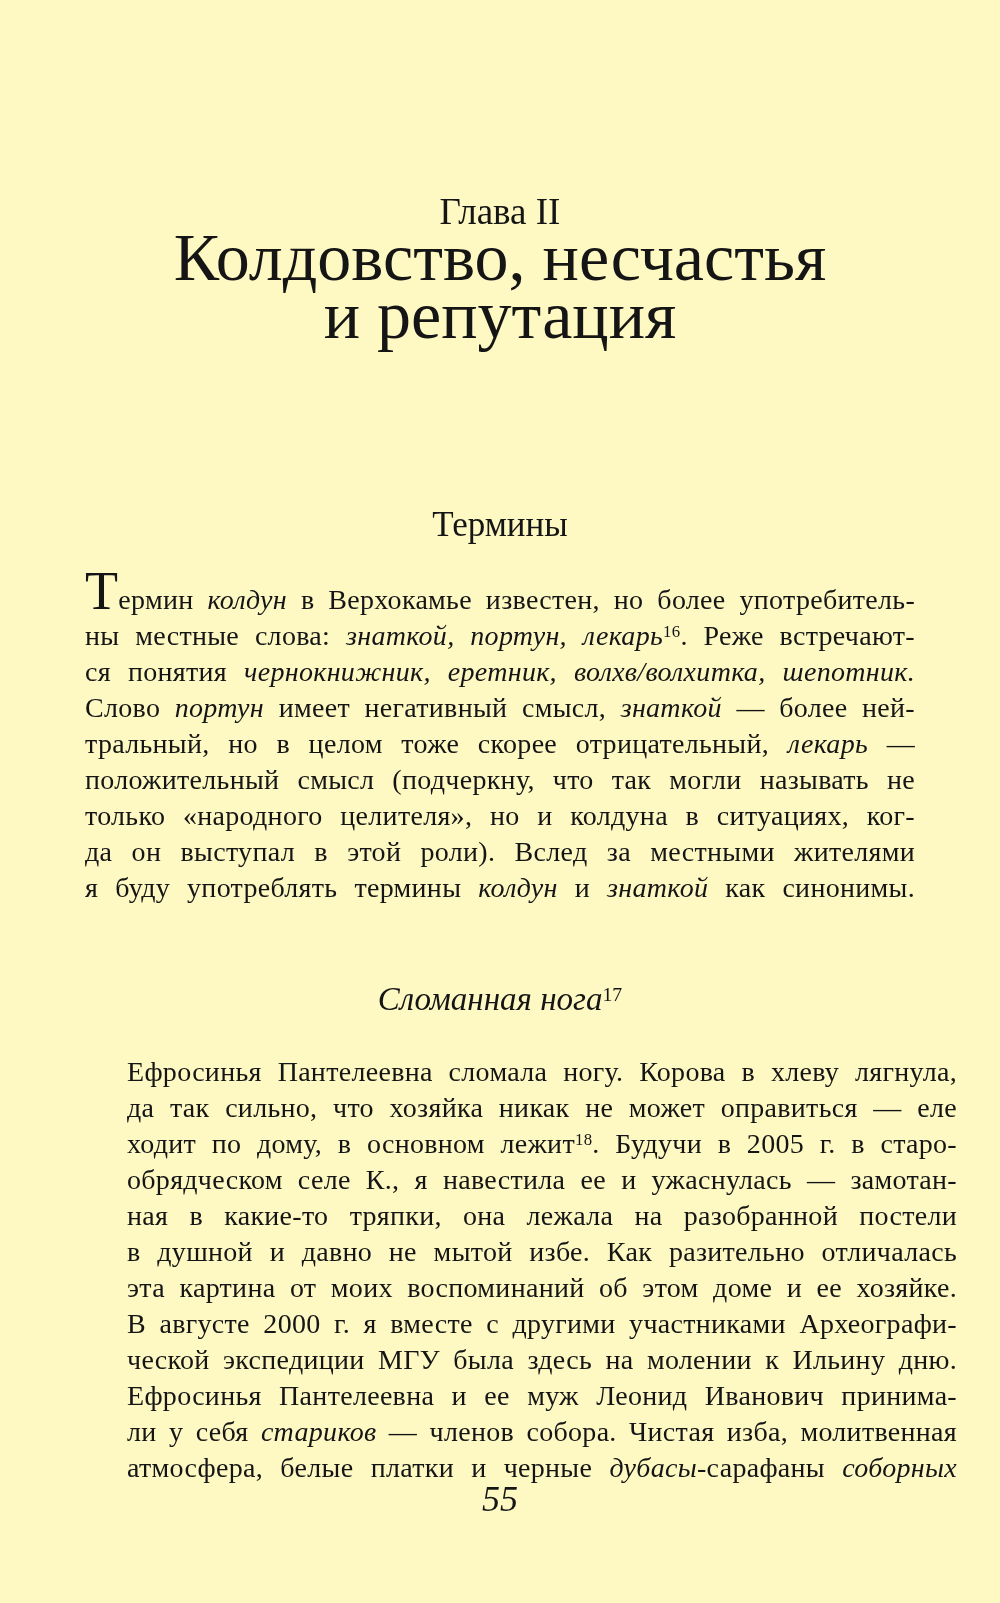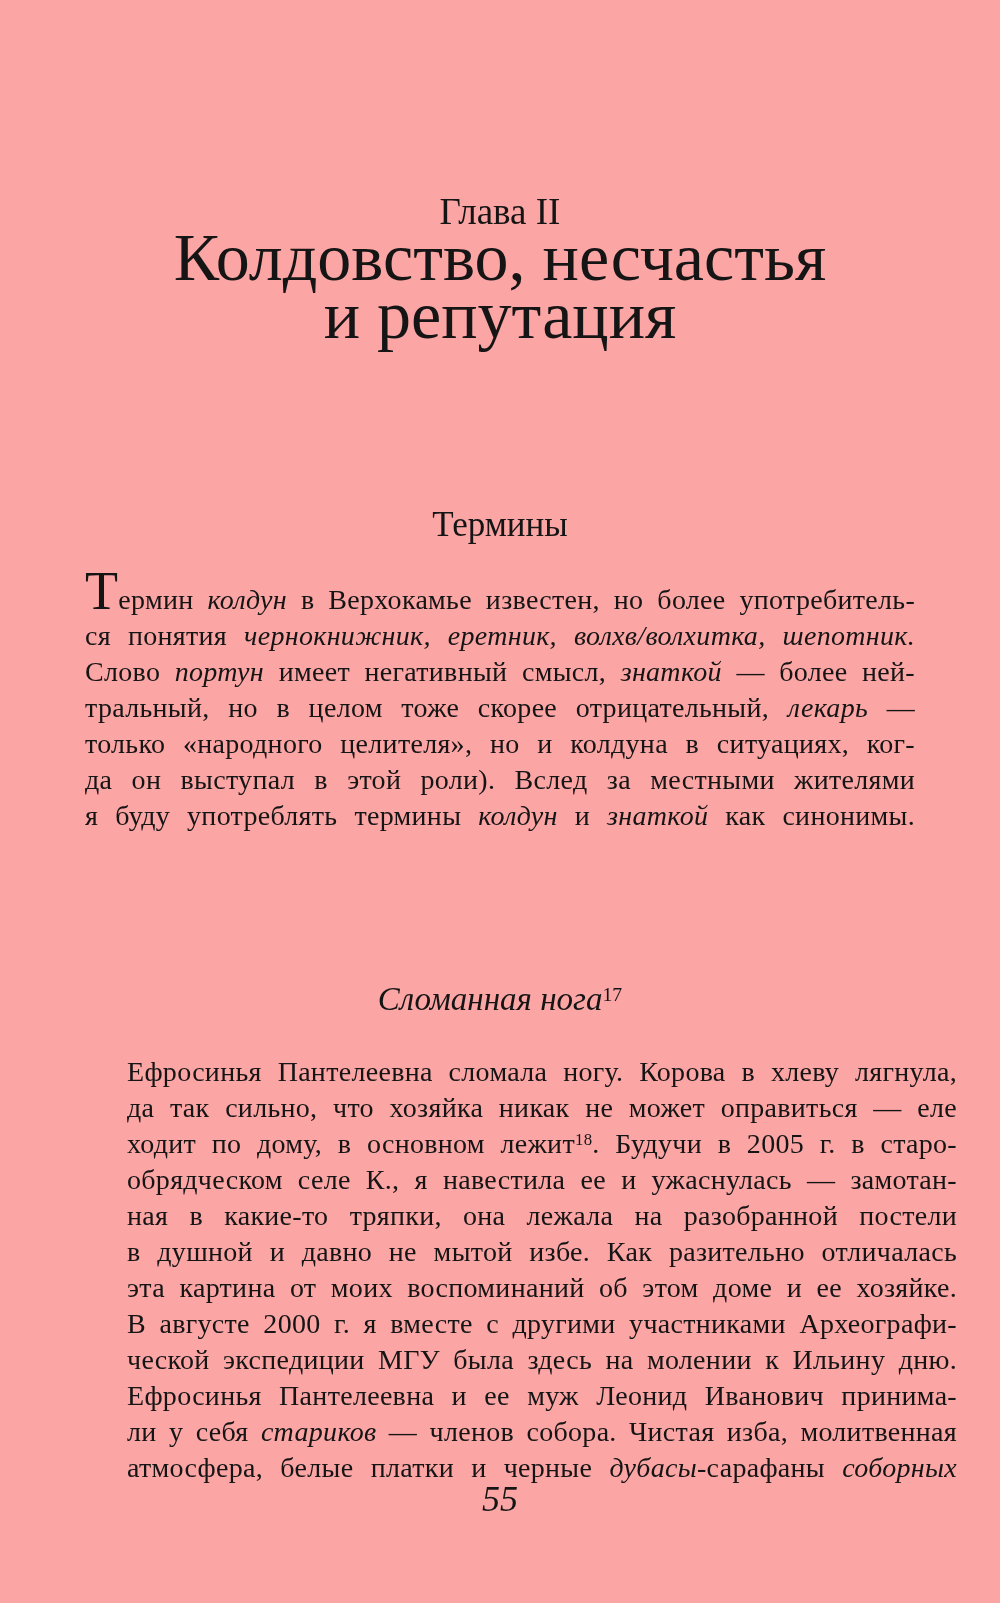--- a/index.html
+++ b/index.html
@@ -4,21 +4,21 @@
 <style>
   html, body {
     margin: 0;
     padding: 0;
     background: #ffffff;
   }
   .page {
     position: relative;
     width: 1000px;
     height: 1603px;
-    background: #fca5a5;
+    background: #fef9c3;
     color: #151515;
     font-family: "Liberation Serif", "DejaVu Serif", serif;
     overflow: hidden;
   }
   .chapter-label {
     position: absolute;
     top: 192px;
     left: 85px;
     width: 830px;
     text-align: center;
@@ -105,23 +105,25 @@
 
   <div class="chapter-title">
     <div>Колдовство, несчастья</div>
     <div>и репутация</div>
   </div>
 
   <div class="section-title">Термины</div>
 
   <div class="body-para para1">
       <div class="tline"><span class="cap">Т</span><span>ермин </span><span class="it">колдун</span><span> в Верхокамье известен, но более употребитель-</span></div>
+      <div class="tline"><span>ны местные слова: </span><span class="it">знаткой, портун, лекарь</span><sup>16</sup><span>. Реже встречают-</span></div>
       <div class="tline"><span>ся понятия </span><span class="it">чернокнижник, еретник, волхв/волхитка, шепотник.</span></div>
       <div class="tline"><span>Слово </span><span class="it">портун</span><span> имеет негативный смысл, </span><span class="it">знаткой</span><span> — более ней-</span></div>
       <div class="tline"><span>тральный, но в целом тоже скорее отрицательный, </span><span class="it">лекарь</span><span> —</span></div>
+      <div class="tline"><span>положительный смысл (подчеркну, что так могли называть не</span></div>
       <div class="tline"><span>только «народного целителя», но и колдуна в ситуациях, ког-</span></div>
       <div class="tline"><span>да он выступал в этой роли). Вслед за местными жителями</span></div>
       <div class="tline"><span>я буду употреблять термины </span><span class="it">колдун</span><span> и </span><span class="it">знаткой</span><span> как синонимы.</span></div>
     </div>
 
   <div class="subsection-title">
     <span>Сломанная нога</span><sup>17</sup>
   </div>
 
   <div class="body-para para2">

